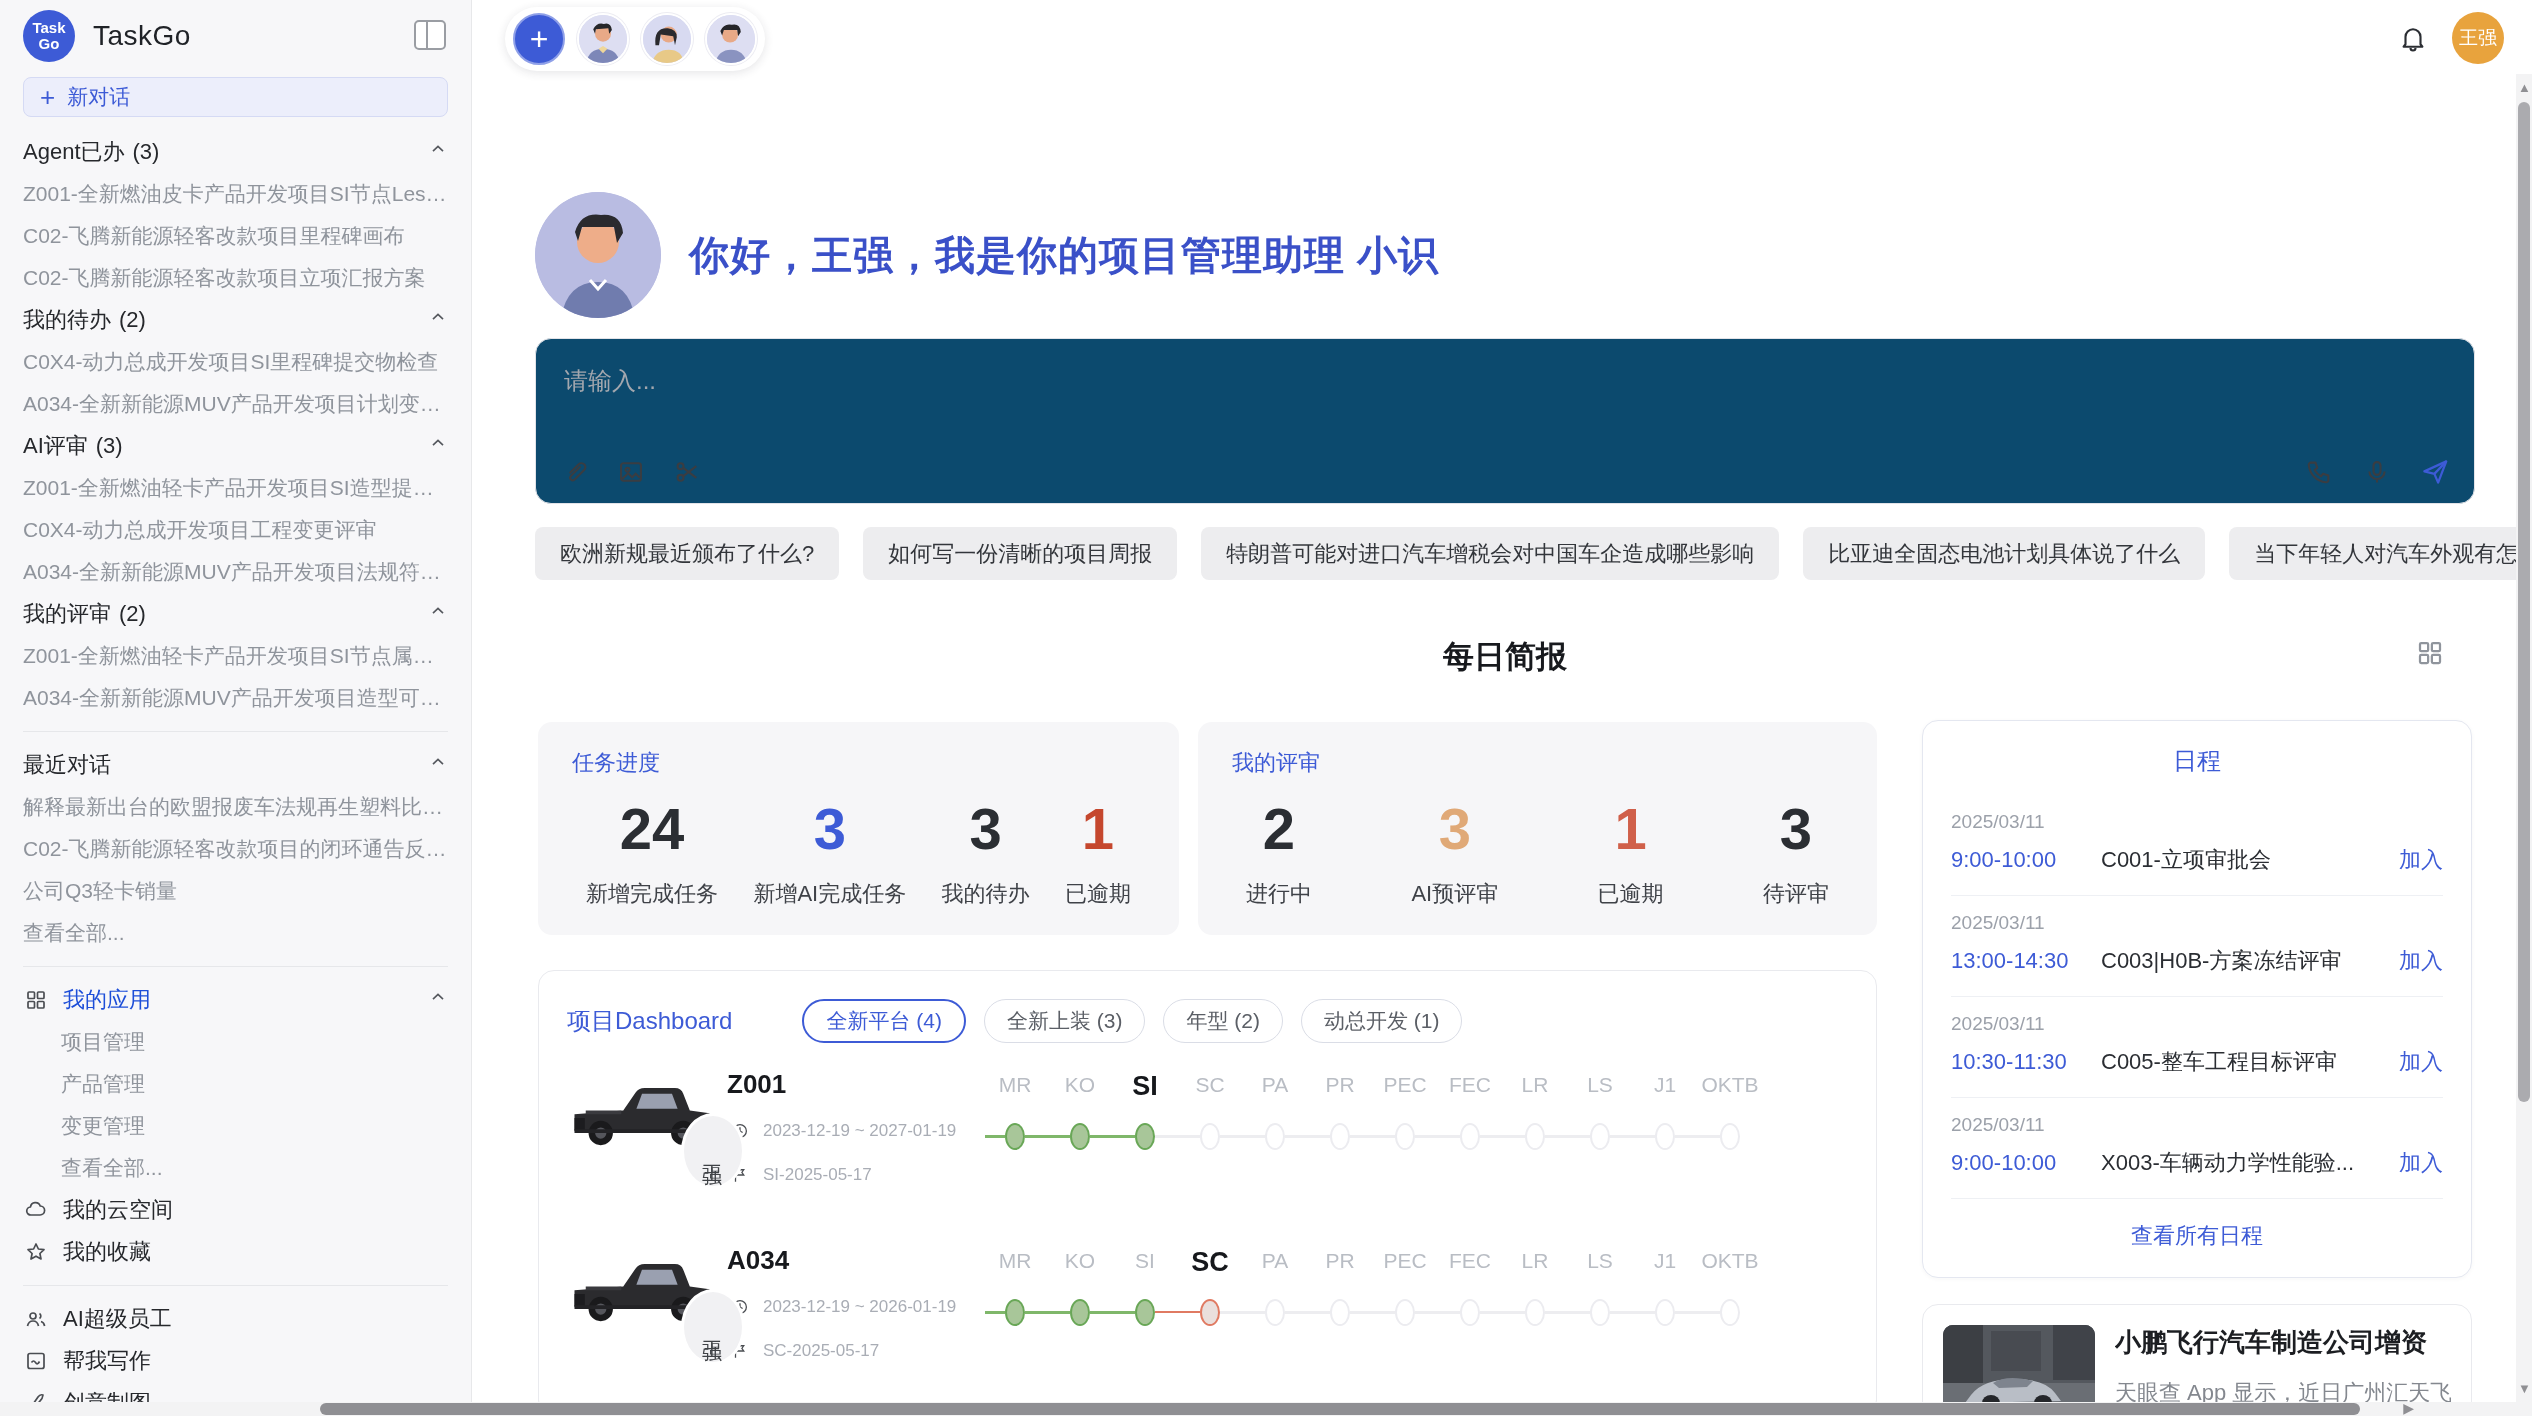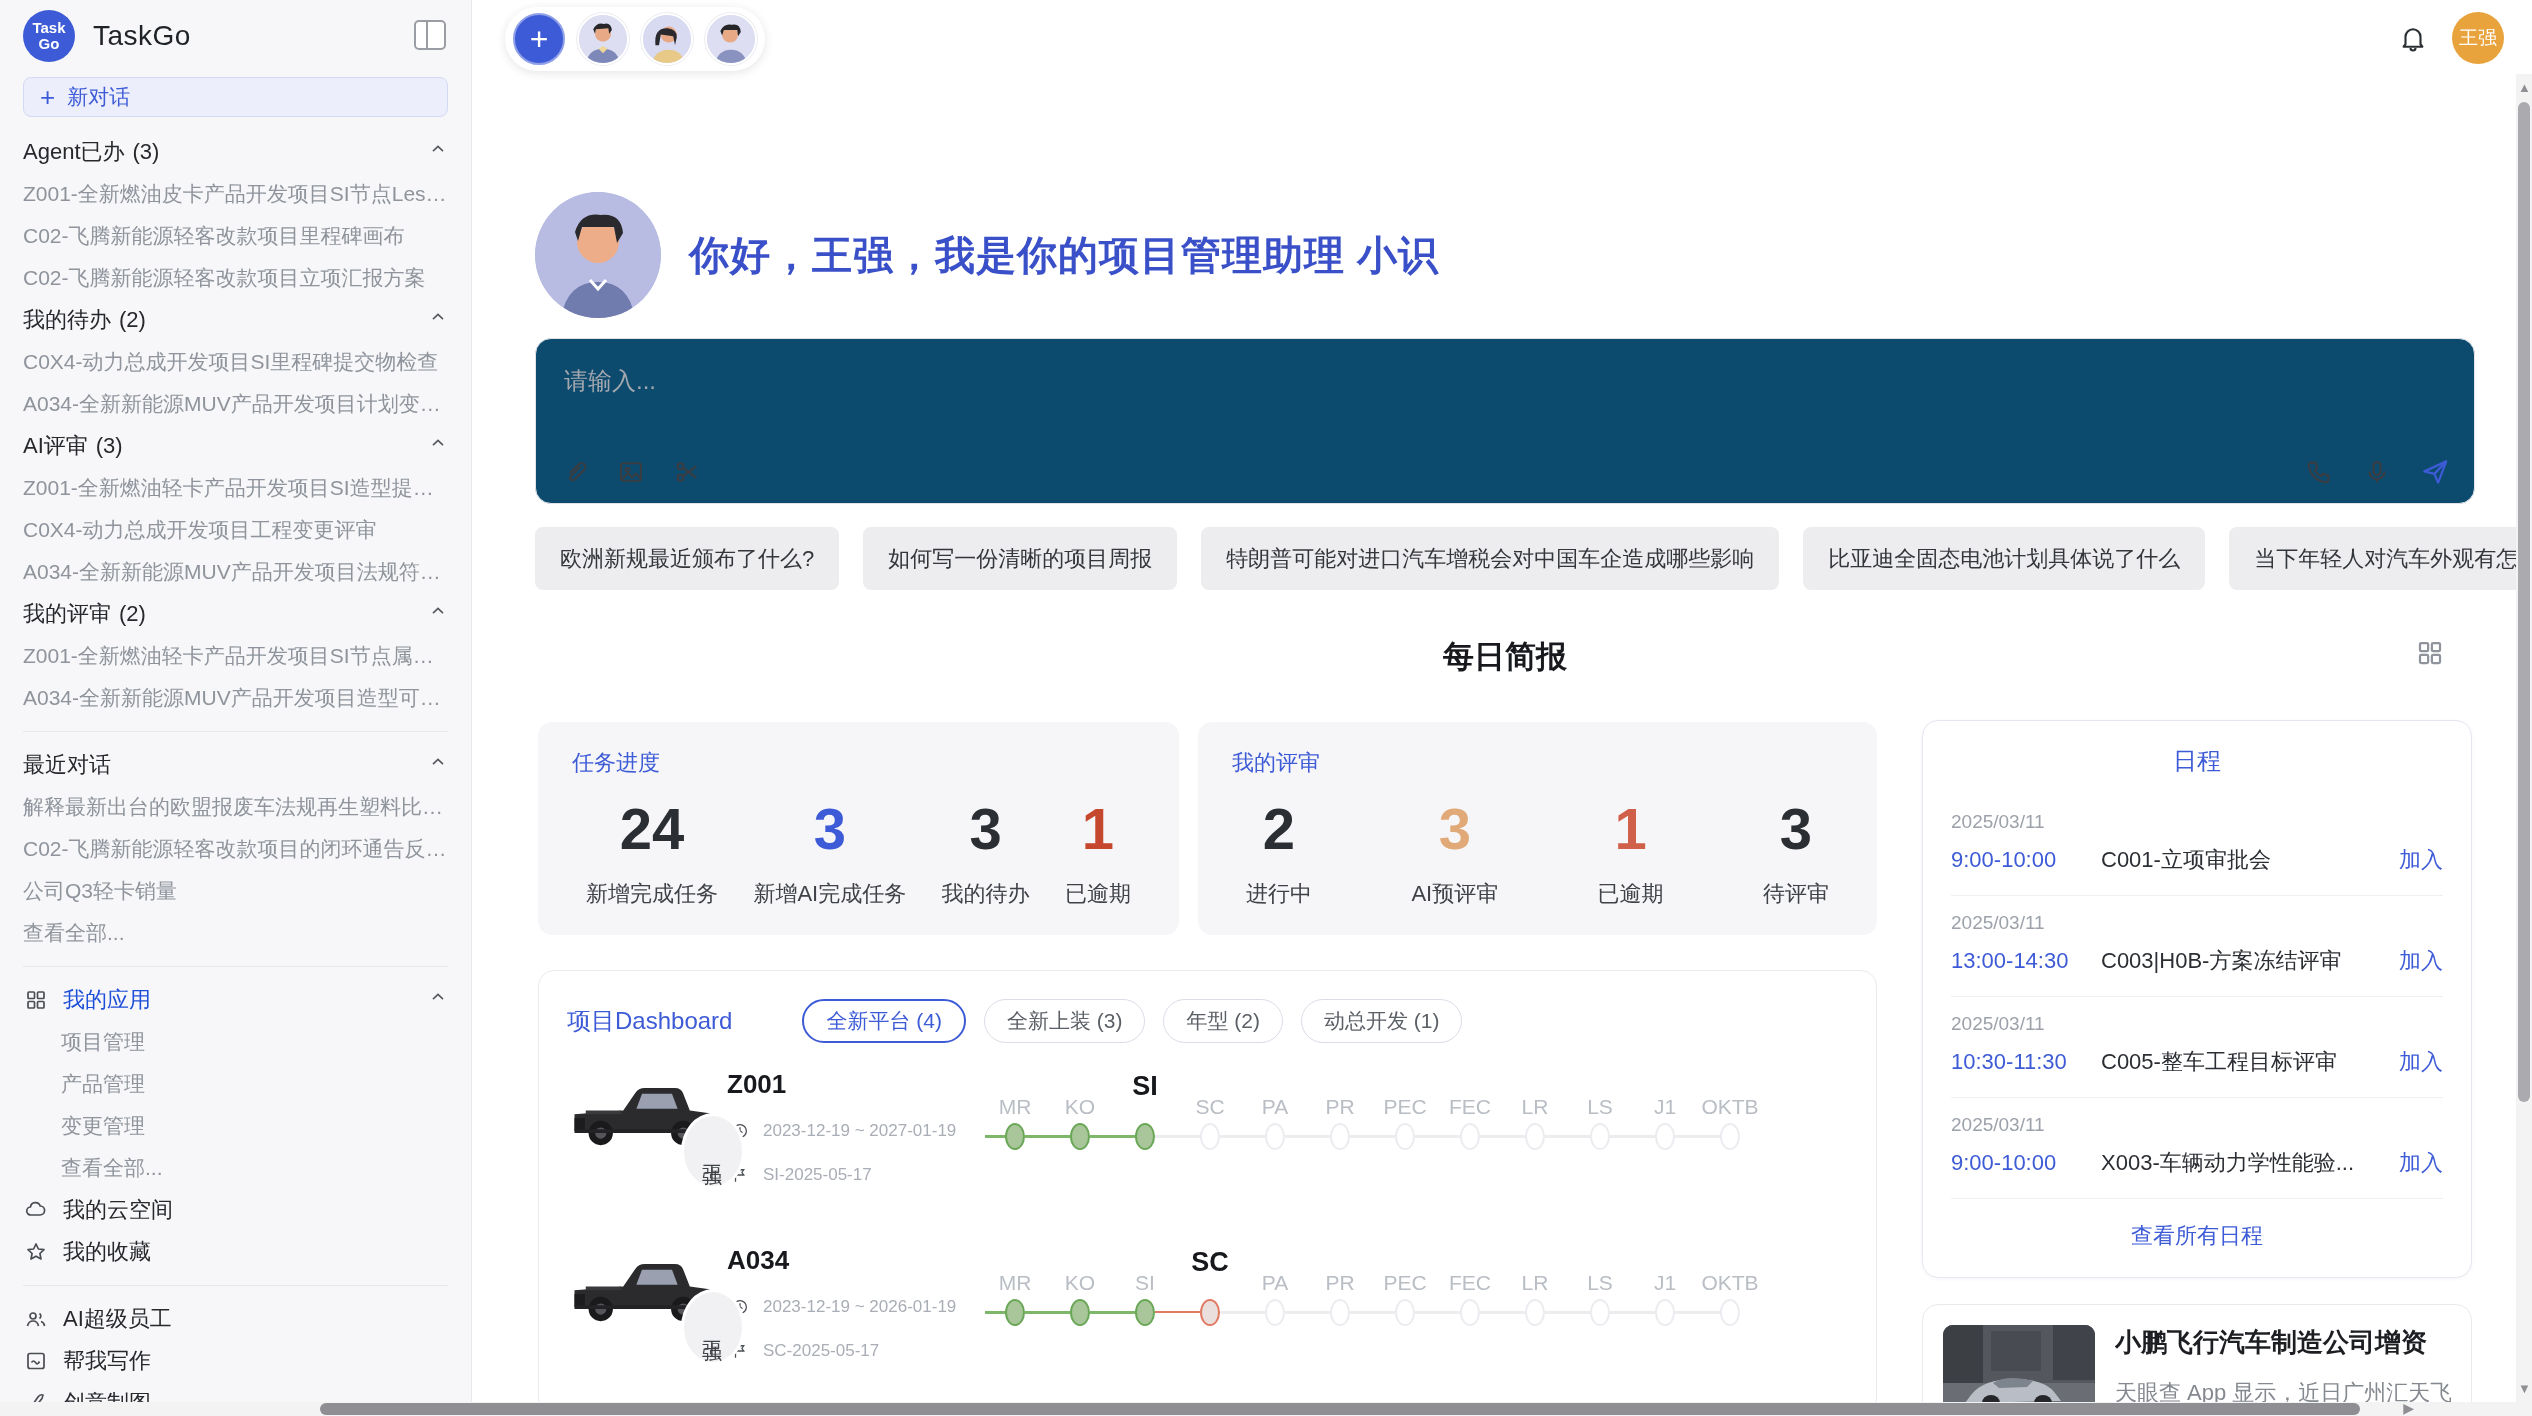--- a/index.html
+++ b/index.html
@@ -53,21 +53,21 @@
   .input-card{position:absolute;left:63px;top:338px;width:1940px;height:166px;border:1px solid #e2e3e8;border-radius:16px;background:#0c4a6e;padding:26px 28px 18px;}
   .input-ph{font-size:24px;color:#a3a7ae;}
   .input-icons{position:absolute;left:24px;bottom:16px;display:flex;gap:26px;color:#3a3d42;}
   .input-icons .ic,.send-icons .ic{width:30px;height:30px;cursor:pointer;display:inline-flex;align-items:center;justify-content:center;}
   .ic svg{width:28px;height:28px;}
   .send-icons{position:absolute;right:24px;bottom:16px;display:flex;gap:28px;color:#3a3d42;align-items:center;}
   .send-icons .send{color:var(--blue);}
   .send-icons .send svg{width:34px;height:34px;}
 
   .chips{position:absolute;left:63px;top:527px;width:1946px;display:flex;gap:24px;}
-  .chip{background:var(--chip);border-radius:8px;height:63px;display:flex;align-items:center;padding:0 25px;font-size:22px;color:#33363b;white-space:nowrap;cursor:pointer;}
+  .chip{background:var(--chip);border-radius:8px;height:53px;display:flex;align-items:center;padding:0 25px;font-size:22px;color:#33363b;white-space:nowrap;cursor:pointer;}
 
   .briefing{position:absolute;left:63px;top:636px;width:1940px;}
   .briefing h2{text-align:center;font-size:31px;font-weight:700;color:#17191d;}
   .brief-grid{position:absolute;right:30px;top:2px;width:30px;height:30px;color:#8f949c;cursor:pointer;}
 
   .stats{position:absolute;left:66px;top:722px;display:flex;gap:19px;}
   .stat-card{background:var(--card);border-radius:14px;height:213px;padding:26px 34px;}
   .stat-card.c1{width:641px;}
   .stat-card.c2{width:679px;}
   .stat-title{color:var(--blue);font-size:22px;}
@@ -88,21 +88,21 @@
   .tab.active{border:2px solid var(--blue);color:var(--blue);}
   .proj-row{display:flex;align-items:flex-start;margin-top:26px;height:150px;}
   .truck-wrap{position:relative;width:160px;flex:0 0 160px;}
   .truck-wrap svg{width:150px;height:98px;}
   .owner-badge{position:absolute;right:-18px;bottom:-16px;width:64px;height:76px;border-radius:50%;background:#f1f1f3;border:3px solid #fff;display:flex;align-items:center;justify-content:center;writing-mode:vertical-rl;font-size:20px;color:#3f4246;letter-spacing:2px;}
   .proj-info{width:230px;flex:0 0 230px;}
   .proj-code{font-size:26px;font-weight:700;color:#17191d;}
   .proj-meta{display:flex;align-items:center;gap:10px;margin-top:18px;color:#a9adb5;font-size:17px;}
   .proj-meta svg{width:18px;height:18px;}
   .ms-wrap{position:relative;flex:1;height:130px;margin-left:28px;}
-  .ms-label{position:absolute;top:26px;width:66px;text-align:center;font-size:21px;color:#b9bdc4;}
+  .ms-label{position:absolute;top:4px;width:66px;text-align:center;font-size:21px;color:#b9bdc4;}
   .ms-label.current{font-size:27px;font-weight:700;color:#16181c;top:2px;}
   .ms-node{position:absolute;top:54px;width:20px;height:27px;border-radius:50%;background:#fff;border:2px solid #ececf0;}
   .ms-node.done{background:var(--green-fill);border-color:var(--green-bd);}
   .ms-node.overdue{background:#eadfdc;border-color:var(--salmon);}
   .ms-seg{position:absolute;top:66px;height:3px;background:#ededf0;}
   .ms-seg.green{background:var(--green);}
   .ms-seg.salmon{background:var(--salmon);height:2px;}
 
   .right-col{position:absolute;left:1450px;top:720px;width:550px;}
   .sched{border:1px solid #e4e7f0;border-radius:16px;background:#fff;padding:24px 28px 20px;box-shadow:0 1px 4px rgba(40,45,60,.04);}

